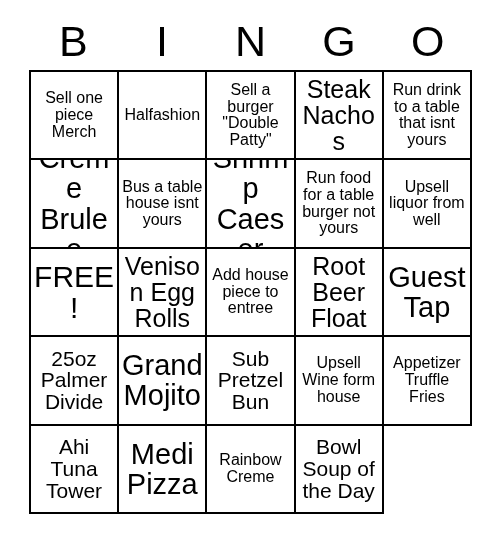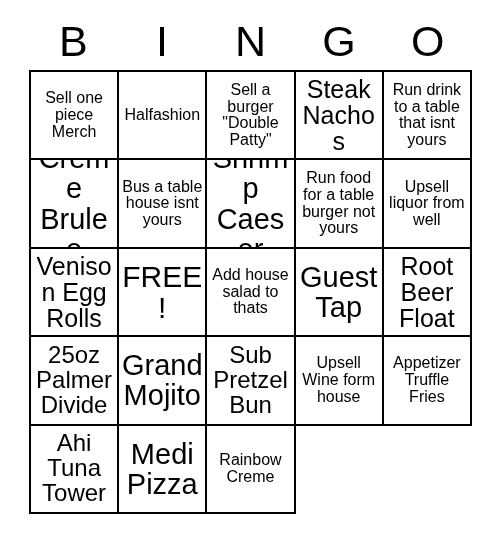--- a/index.html
+++ b/index.html
@@ -78,21 +78,21 @@
     line-height: 1.04;
     font-weight: 400;
     word-wrap: break-word;
     font-family: "Liberation Sans", sans-serif;
   }
 
   
   .fs-xs   { font-size: 14.5px; }
   .fs-s    { font-size: 16px;   }
   .fs-m    { font-size: 16px;   }
-  .fs-l    { font-size: 24px;   }
+  .fs-l    { font-size: 21px;   }
   .fs-xl   { font-size: 25px;   }
   .fs-xxl  { font-size: 29px;   }
   .fs-free { font-size: 30px;   }
 </style>
 </head>
 <body>
 
 <div class="card">
 
   <div class="header">
@@ -131,34 +131,34 @@
       <span class="cell-text fs-xxl">Shrimp Caeser</span>
     </div>
     <div class="cell">
       <span class="cell-text fs-s">Run food for a table burger not yours</span>
     </div>
     <div class="cell">
       <span class="cell-text fs-m">Upsell liquor from well</span>
     </div>
 
     <div class="cell">
+      <span class="cell-text fs-free">FREE!</span>
+    </div>
+    <div class="cell">
       <span class="cell-text fs-xl">Venison Egg Rolls</span>
     </div>
     <div class="cell">
-      <span class="cell-text fs-free">FREE!</span>
+      <span class="cell-text fs-s">Add house piece to entree</span>
     </div>
     <div class="cell">
-      <span class="cell-text fs-s">Add house salad to thats</span>
-    </div>
-    <div class="cell">
-      <span class="cell-text fs-xxl">Guest Tap</span>
+      <span class="cell-text fs-xl">Root Beer Float</span>
     </div>
 
     <div class="cell">
-      <span class="cell-text fs-xl">Root Beer Float</span>
+      <span class="cell-text fs-xxl">Guest Tap</span>
     </div>
     <div class="cell">
       <span class="cell-text fs-l">25oz Palmer Divide</span>
     </div>
     <div class="cell">
       <span class="cell-text fs-xxl">Grand Mojito</span>
     </div>
     <div class="cell">
       <span class="cell-text fs-l">Sub Pretzel Bun</span>
     </div>
@@ -171,15 +171,18 @@
     </div>
     <div class="cell">
       <span class="cell-text fs-l">Ahi Tuna Tower</span>
     </div>
     <div class="cell">
       <span class="cell-text fs-xxl">Medi Pizza</span>
     </div>
     <div class="cell">
       <span class="cell-text fs-m">Rainbow Creme</span>
     </div>
+    <div class="cell">
+      <span class="cell-text fs-l">Bowl Soup of the Day</span>
+    </div>
 
   </div>
 </div>
 
 </body></html>

